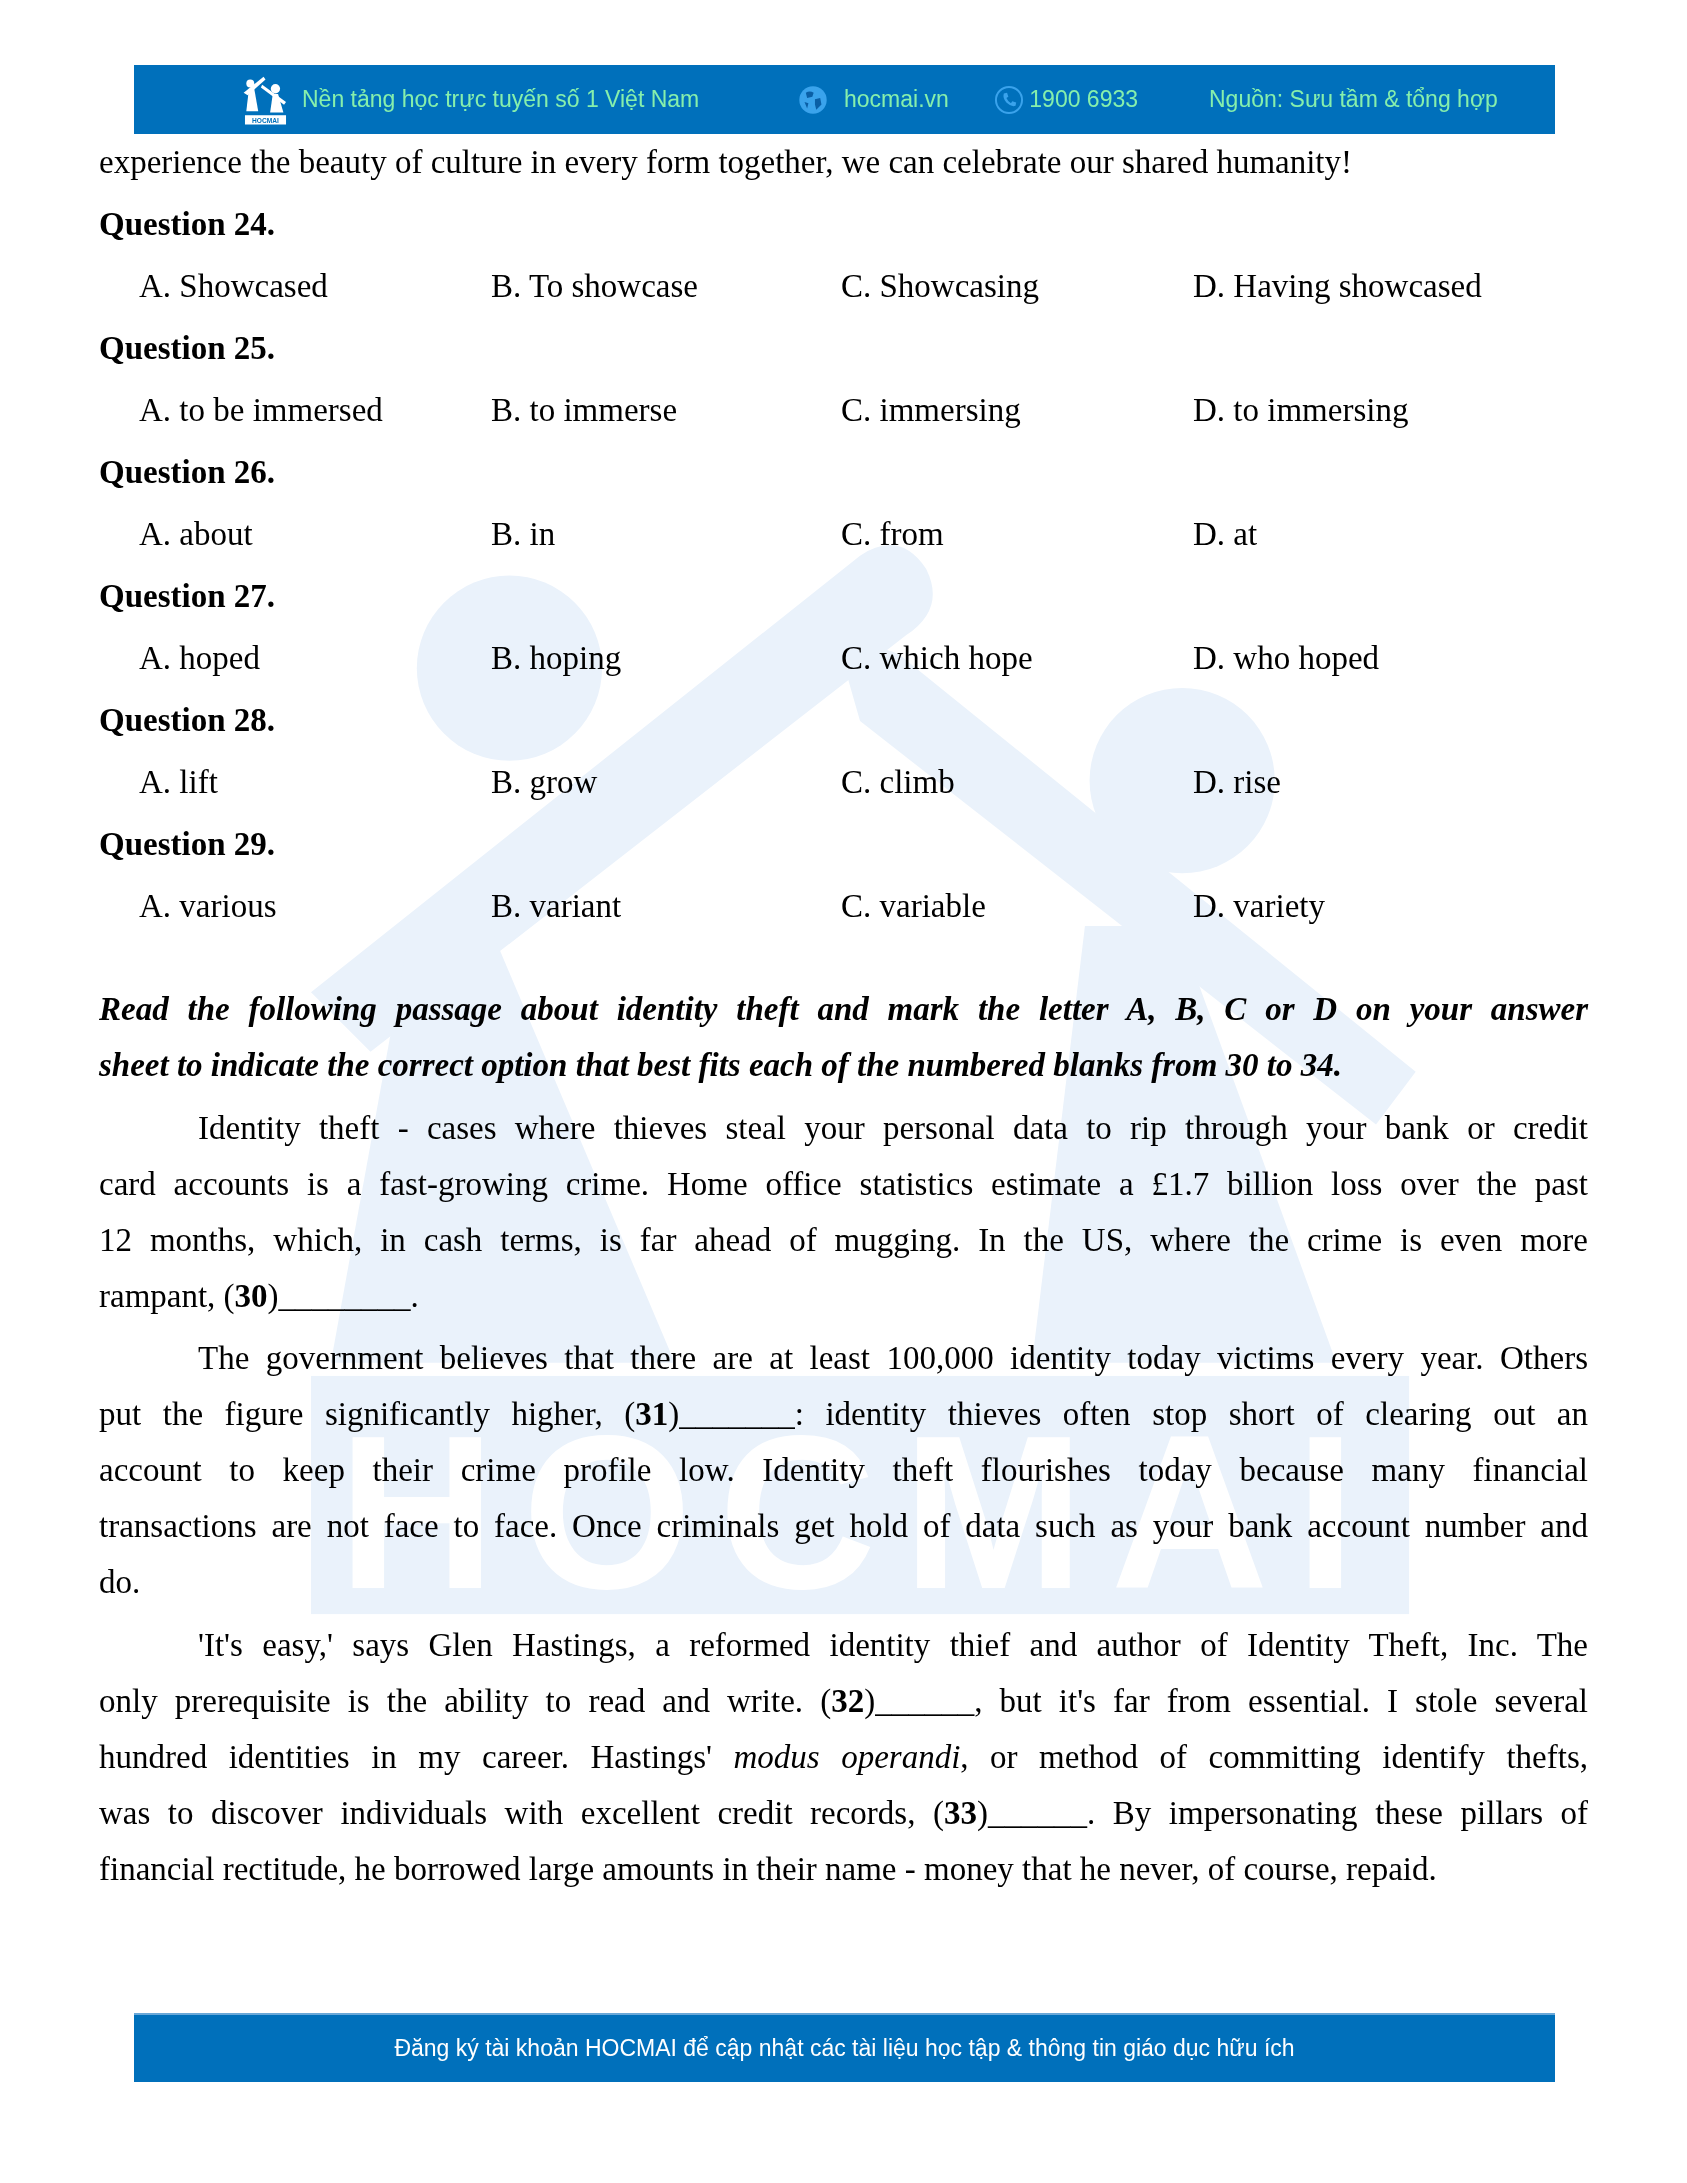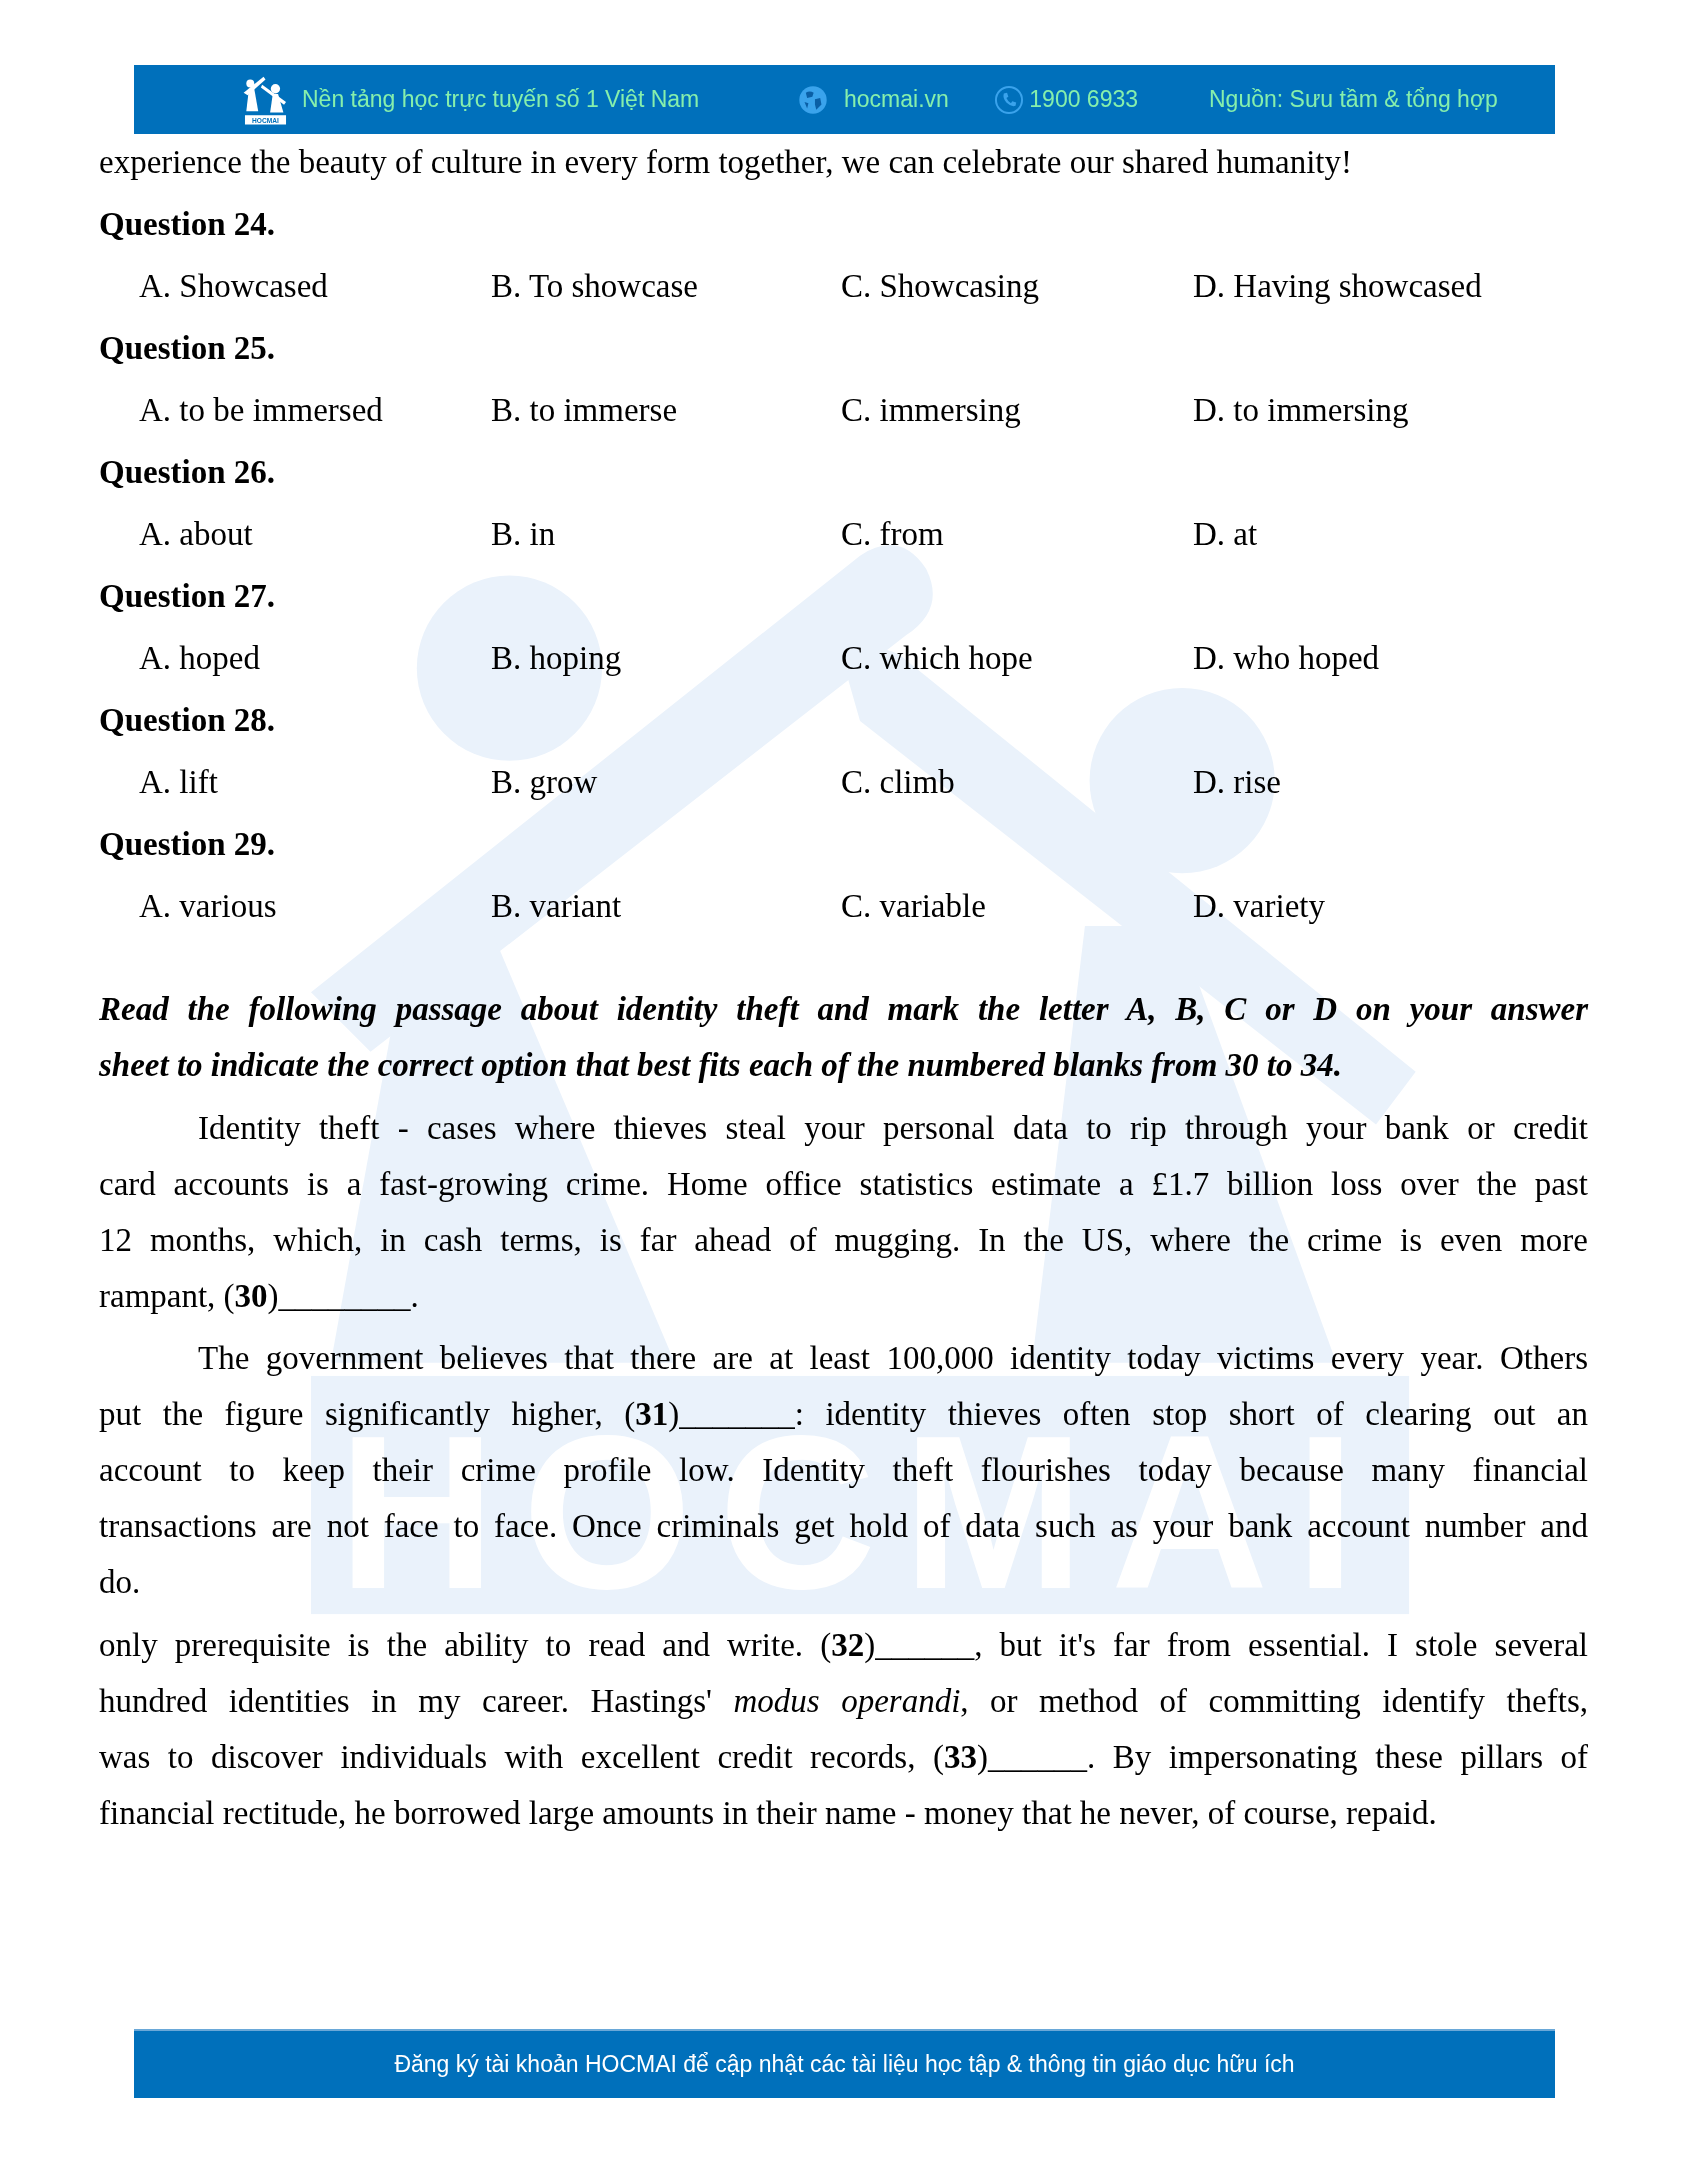--- a/index.html
+++ b/index.html
@@ -15,21 +15,21 @@
   .logo { position: absolute; left: 107px; top: 8.6px; width: 49px; height: 52px; }
   .header-bar .tagline { left: 168px; }
   .header-bar .site { left: 664px; }
   .header-bar .phone { left: 860px; }
   .header-bar .source { left: 1075px; }
   .header-bar .icon { width: 30px; height: 30px; margin-right: 16px; display: inline-block; }
   .header-bar .phone .icon { margin-right: 5.3px; }
 
   .footer-bar { position: absolute; left: 134px; top: 2013px; width: 1421px; height: 69px;
                 background: #0070bb; z-index: 2; color: #fff; display: flex; align-items: center; justify-content: center;
-                font-family: "Liberation Sans", sans-serif; font-size: 23px; border-top: 2px solid #6aa8d8; box-sizing: border-box; margin-top: 16px; }
+                font-family: "Liberation Sans", sans-serif; font-size: 23px; border-top: 2px solid #6aa8d8; box-sizing: border-box; }
 
   .content { position: absolute; left: 99px; top: 131px; width: 1489px; z-index: 1; font-size: 33px; line-height: 62px; }
   .line { white-space: nowrap; }
   .q-title { font-weight: bold; height: 62px; }
   .options { position: relative; height: 62px; }
   .opt { position: absolute; top: 0; white-space: nowrap; }
   .opt.a { left: 40px; } .opt.b { left: 392px; } .opt.c { left: 742px; } .opt.d { left: 1094px; }
 
   .instruction { font-weight: bold; font-style: italic; text-align: justify; text-align-last: justify;
                  line-height: 56px; margin-top: 44px; }
@@ -160,20 +160,21 @@
 
   <div class="para">
     <span class="ln"><span class="indent"></span><span>The government believes that there are at least 100,000 identity today victims every year. Others</span></span>
     <span class="ln"><span>put the figure significantly higher, (</span><b class="num">31</b><span>)_______: identity thieves often stop short of clearing out an</span></span>
     <span class="ln">account to keep their crime profile low. Identity theft flourishes today because many financial</span>
     <span class="ln">transactions are not face to face. Once criminals get hold of data such as your bank account number and</span>
     <span class="ln last">do.</span>
   </div>
 
   <div class="para">
+    <span class="ln"><span class="indent"></span><span>'It's easy,' says Glen Hastings, a reformed identity thief and author of Identity Theft, Inc. The</span></span>
     <span class="ln"><span>only prerequisite is the ability to read and write. (</span><b class="num">32</b><span>)______, but it's far from essential. I stole several</span></span>
     <span class="ln"><span>hundred identities in my career. Hastings' </span><i class="it">modus operandi</i><span>, or method of committing identify thefts,</span></span>
     <span class="ln"><span>was to discover individuals with excellent credit records, (</span><b class="num">33</b><span>)______. By impersonating these pillars of</span></span>
     <span class="ln last">financial rectitude, he borrowed large amounts in their name - money that he never, of course, repaid.</span>
   </div>
 </div>
 
 <div class="footer-bar">
   <span>Đăng ký tài khoản HOCMAI để cập nhật các tài liệu học tập &amp; thông tin giáo dục hữu ích</span>
 </div>

